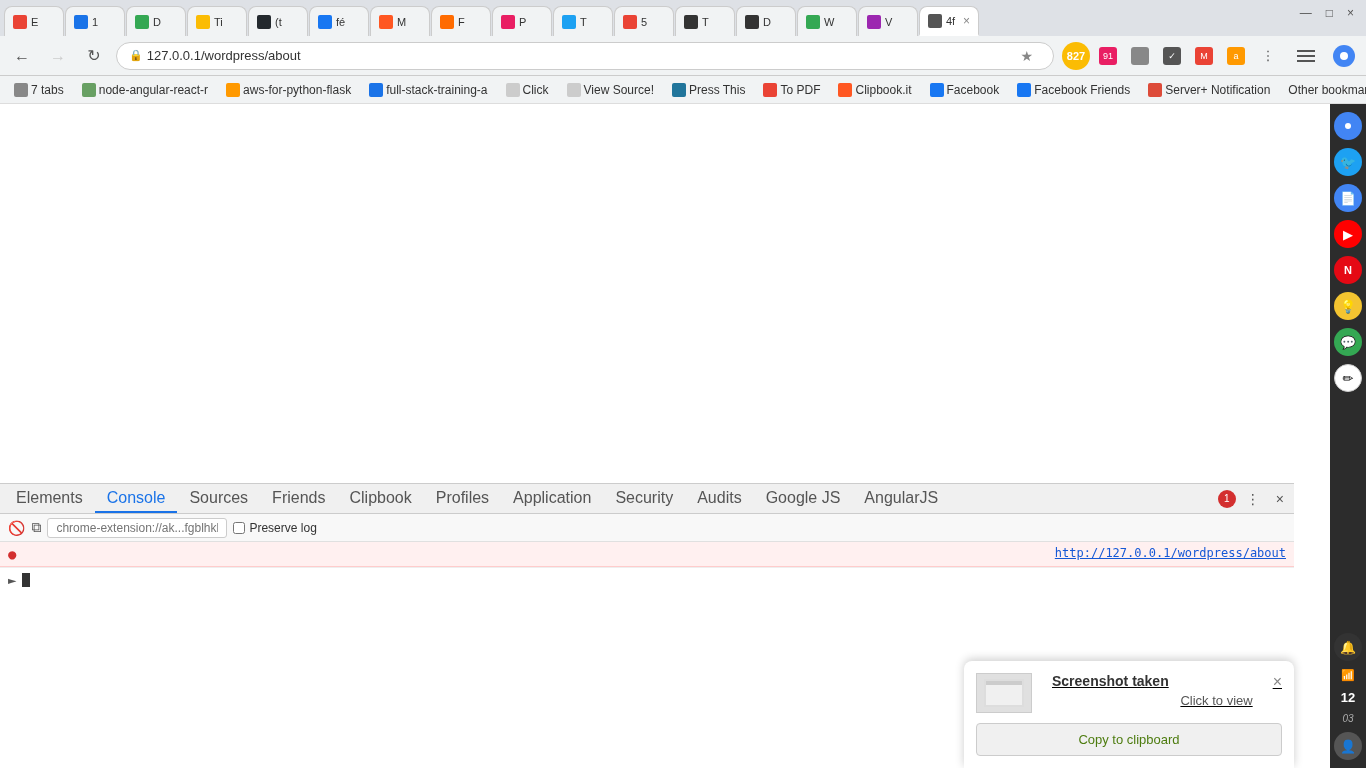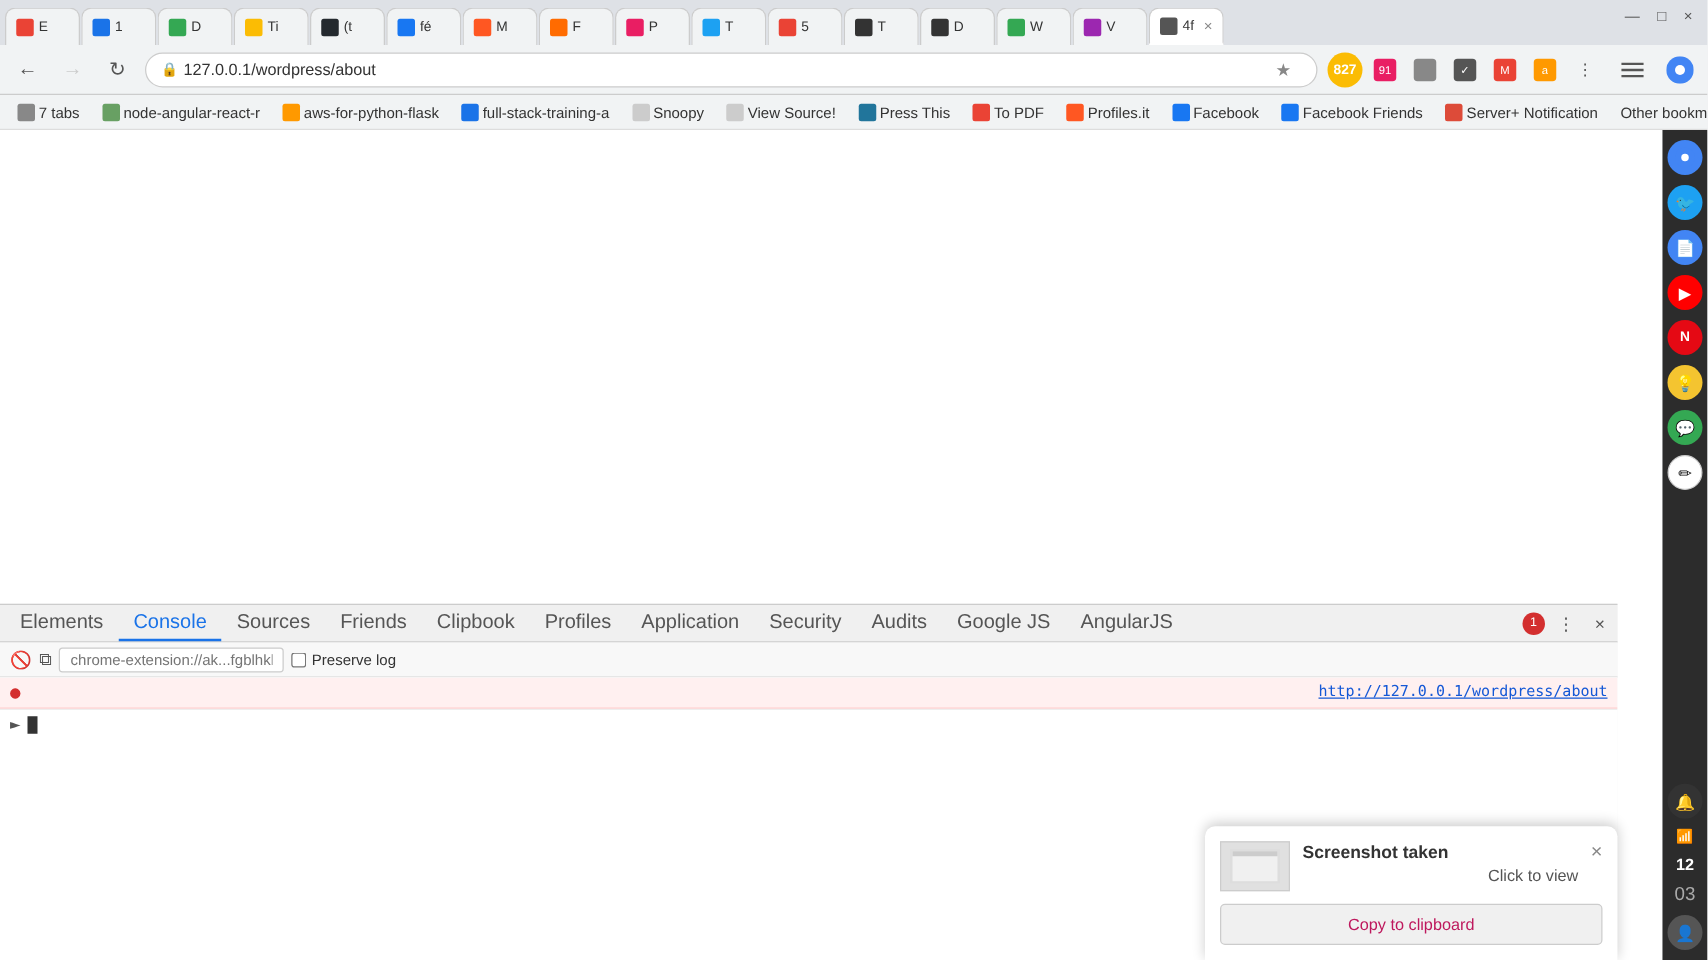--- a/index.html
+++ b/index.html
@@ -64,27 +64,27 @@
     .error-icon { color: #d32f2f; margin-right: 8px; font-size: 14px; flex-shrink: 0; }
     .error-message { color: #d32f2f; flex: 1; font-size: 12px; font-family: monospace; }
     .error-link { color: #1558d6; text-decoration: underline; cursor: pointer; font-size: 12px; font-family: monospace; margin-left: auto; flex-shrink: 0; }
     .console-input-row { display: flex; align-items: center; padding: 4px 8px; font-size: 12px; font-family: monospace; border-top: 1px solid #eee; }
     .console-prompt { color: #555; margin-right: 6px; font-size: 14px; }
     .console-cursor { display: inline-block; width: 8px; height: 14px; background: #333; animation: blink 1s infinite; vertical-align: middle; }
     @keyframes blink { 0%,100%{opacity:1} 50%{opacity:0} }
 
     
     .screenshot-notification { position: absolute; bottom: 0; right: 36px; width: 330px; background: #fff; border-radius: 8px 8px 0 0; box-shadow: 0 -2px 10px rgba(0,0,0,0.2); z-index: 100; padding: 12px; }
-    .notification-header { display: flex; align-items: flex-start; gap: 10px; }
+    .notification-header { display: flex; align-items: flex-start; gap: 20px; text-decoration: underline; }
     .notification-thumbnail { width: 56px; height: 40px; background: #e0e0e0; border: 1px solid #ccc; flex-shrink: 0; display: flex; align-items: center; justify-content: center; }
     .notification-body { flex: 1; }
     .notification-title { font-size: 14px; font-weight: 600; color: #333; margin-bottom: 4px; }
     .notification-subtitle { font-size: 13px; color: #555; text-align: right; }
     .notification-close { font-size: 16px; color: #888; cursor: pointer; }
-    .notification-copy-btn { margin-top: 10px; width: 100%; padding: 8px; background: #f0f0f0; border: 1px solid #ccc; border-radius: 4px; font-size: 13px; color: #be185d; cursor: pointer; text-align: center; }
+    .notification-copy-btn { margin-top: 10px; width: 100%; padding: 8px; background: #f0f0f0; border: 1px solid #ccc; border-radius: 4px; font-size: 13px; color: #4d7c0f; cursor: pointer; text-align: center; }
   </style>
 </head>
 <body>
 
 <div class="browser-frame">
 
   <div class="tab-bar">
     <div class="tab" style="background:#f1f3f4;">
       <div class="tab-icon" style="background:#ea4335;"></div>
       <span class="tab-label">E</span>
@@ -212,37 +212,37 @@
     <div class="bookmark-item">
       <div class="bookmark-icon" style="background:#ff9900;"></div>
       <span>aws-for-python-flask</span>
     </div>
     <div class="bookmark-item">
       <div class="bookmark-icon" style="background:#1a73e8;"></div>
       <span>full-stack-training-a</span>
     </div>
     <div class="bookmark-item">
       <div class="bookmark-icon" style="background:#ccc;"></div>
-      <span>Snoopy</span>
+      <span>Click</span>
     </div>
     <div class="bookmark-item">
       <div class="bookmark-icon" style="background:#ccc;"></div>
       <span>View Source!</span>
     </div>
     <div class="bookmark-item">
       <div class="bookmark-icon" style="background:#21759b;"></div>
       <span>Press This</span>
     </div>
     <div class="bookmark-item">
       <div class="bookmark-icon" style="background:#ea4335;"></div>
       <span>To PDF</span>
     </div>
     <div class="bookmark-item">
       <div class="bookmark-icon" style="background:#ff5722;"></div>
-      <span>Profiles.it</span>
+      <span>Clipbook.it</span>
     </div>
     <div class="bookmark-item">
       <div class="bookmark-icon" style="background:#1877f2;"></div>
       <span>Facebook</span>
     </div>
     <div class="bookmark-item">
       <div class="bookmark-icon" style="background:#1877f2;"></div>
       <span>Facebook Friends</span>
     </div>
     <div class="bookmark-item">
@@ -331,17 +331,17 @@
       <div class="sidebar-icon" style="background:#4285f4;color:#fff;font-size:13px;">📄</div>
       <div class="sidebar-icon" style="background:#ff0000;color:#fff;font-size:13px;">▶</div>
       <div class="sidebar-icon" style="background:#e50914;color:#fff;font-size:11px;font-weight:bold;">N</div>
       <div class="sidebar-icon" style="background:#f4c430;color:#fff;font-size:13px;">💡</div>
       <div class="sidebar-icon" style="background:#34a853;color:#fff;font-size:13px;">💬</div>
       <div class="sidebar-icon" style="background:#fff;border:1px solid #ccc;font-size:13px;">✏</div>
       <div style="flex:1;"></div>
       <div class="sidebar-icon" style="background:#333;color:#fff;font-size:13px;">🔔</div>
       <div style="color:#aaa;font-size:11px;text-align:center;">📶</div>
       <div style="color:#fff;font-size:13px;font-weight:bold;text-align:center;">12</div>
-      <div style="color:#aaa;font-size:15px;text-align:center;">03</div>
+      <div style="color:#aaa;font-size:10px;text-align:center;font-style:italic;">03</div>
       <div class="sidebar-icon" style="background:#555;color:#fff;font-size:13px;">👤</div>
     </div>
   </div>
 </div>
 
 </body></html>

